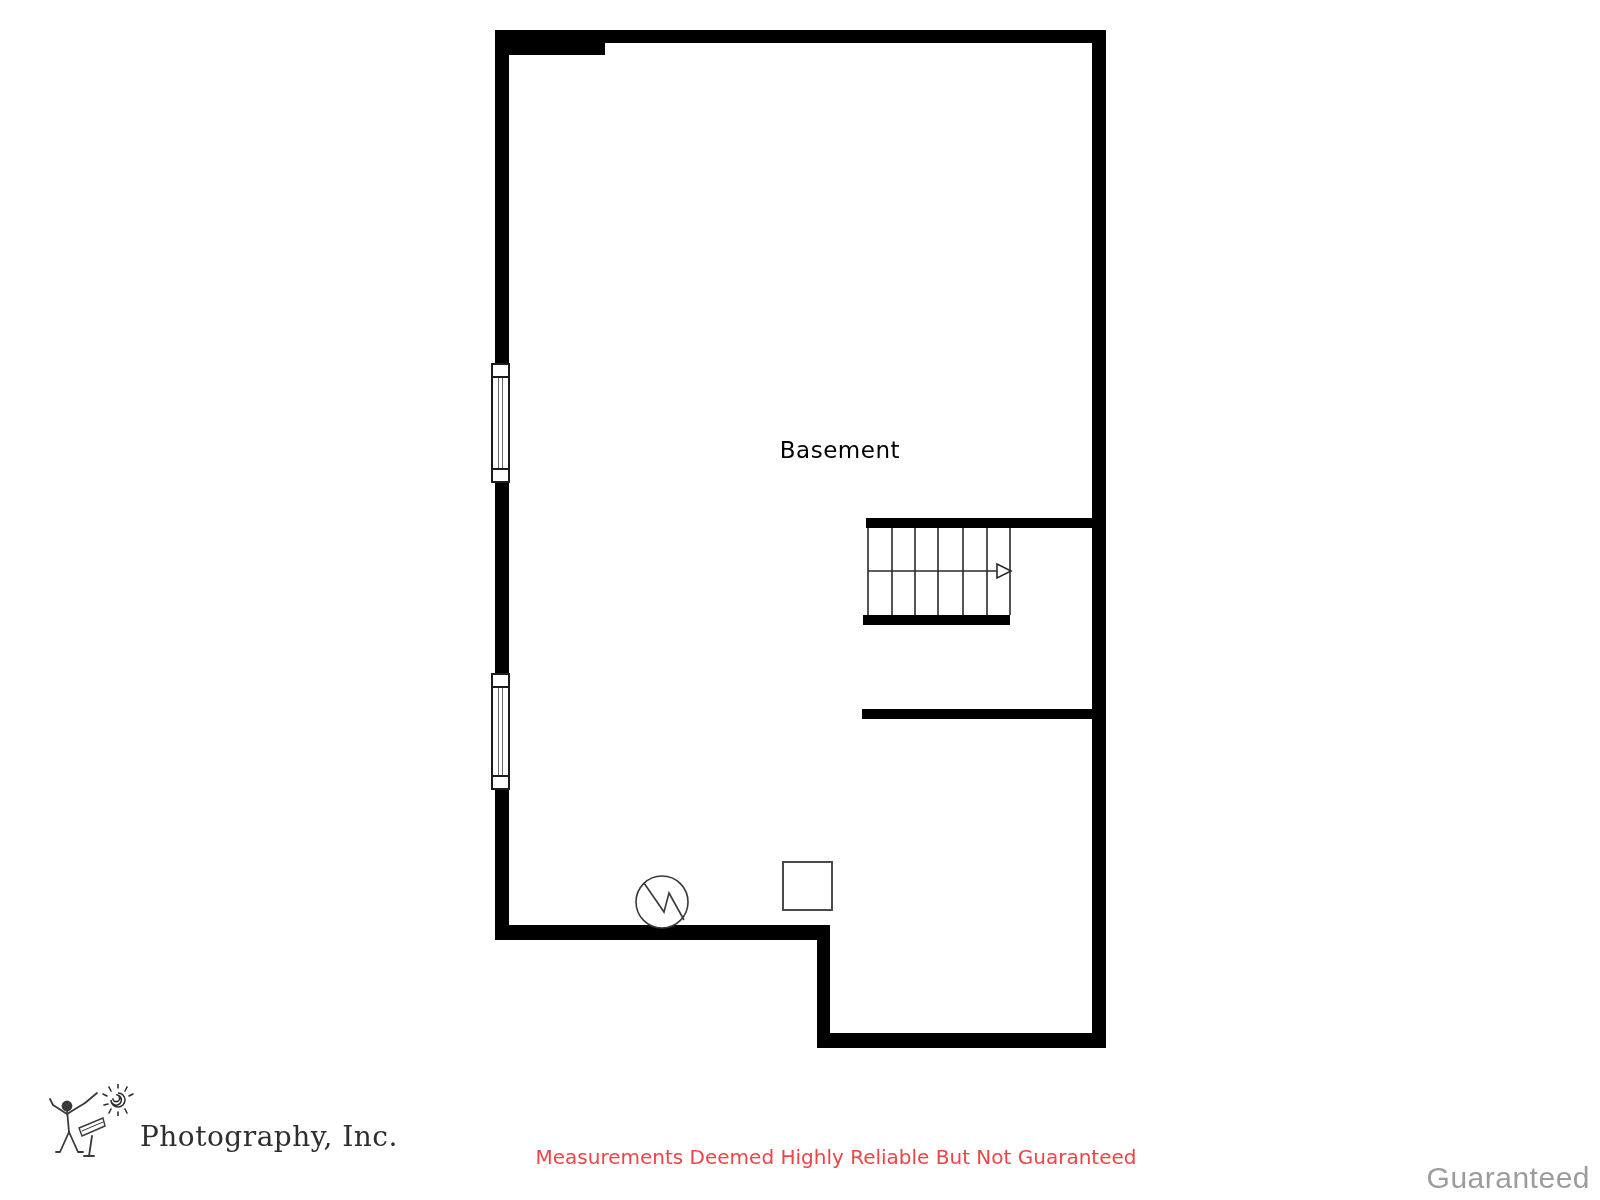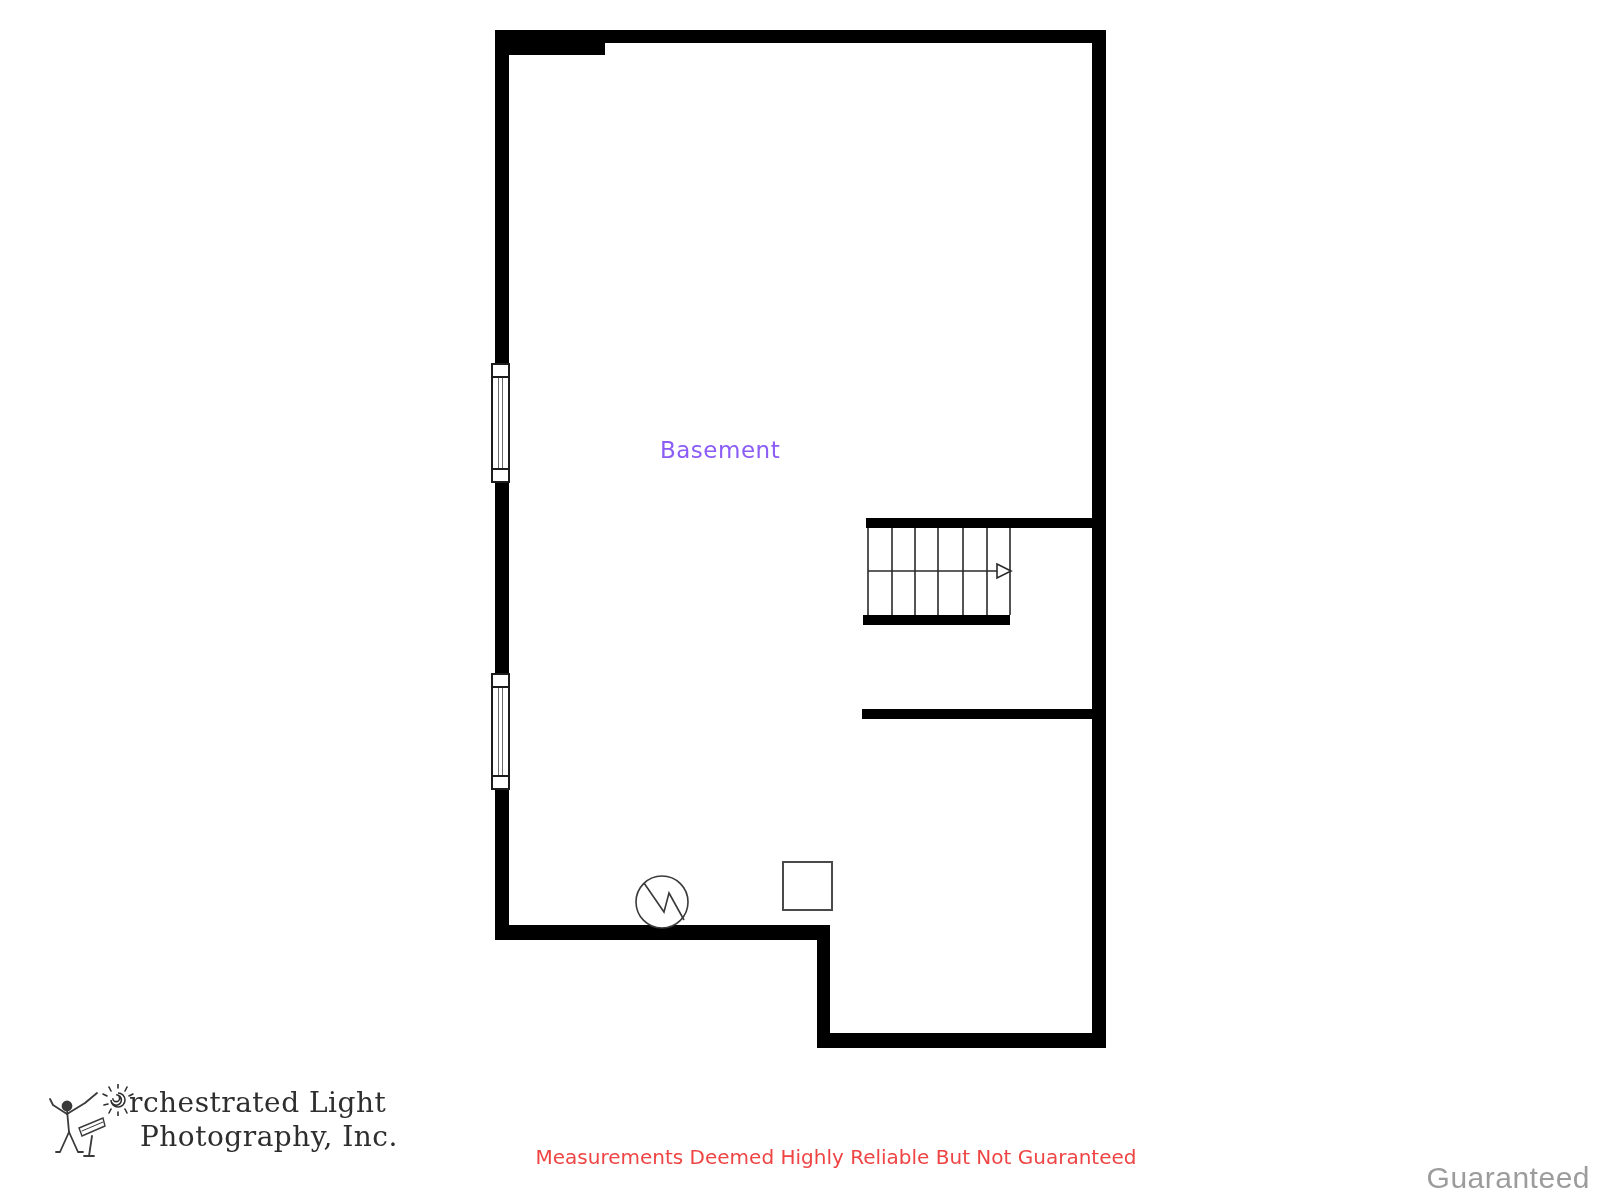--- a/index.html
+++ b/index.html
@@ -38,22 +38,22 @@
 
   
   .post-square{
     position:absolute;left:782px;top:861px;width:51px;height:50px;
     border:2px solid #4a4a4a;background:#fff;box-sizing:border-box;
   }
 
   
   .room-label{
     position:absolute;left:660px;top:437px;width:240px;
-    text-align:left;
-    font-size:23px;color:#8b5cf6;
+    text-align:right;
+    font-size:23px;color:#000000;
     letter-spacing:0.5px;
   }
 
   
   .disclaimer{
     position:absolute;left:0;top:1145px;width:1600px;
     text-align:center;
     font-size:20px;color:#ef4444;padding-left:36px;
   }
   .watermark{
@@ -168,17 +168,16 @@
         <line x1="25" y1="3" x2="23" y2="7"></line>
         <line x1="31" y1="10" x2="27" y2="12"></line>
         <line x1="7" y1="3" x2="9" y2="7"></line>
         <line x1="1" y1="10" x2="5" y2="12"></line>
         <line x1="2" y1="21" x2="6" y2="20"></line>
         <line x1="7" y1="29" x2="9" y2="25"></line>
         <line x1="16" y1="32" x2="16" y2="28"></line>
         <line x1="25" y1="29" x2="23" y2="25"></line>
       </g>
     </svg>
-    <div class="logo-line1">rchestrated Light</div>
     <div class="logo-line2">Photography, Inc.</div>
   </div>
 
 </div>
 
 </body></html>

